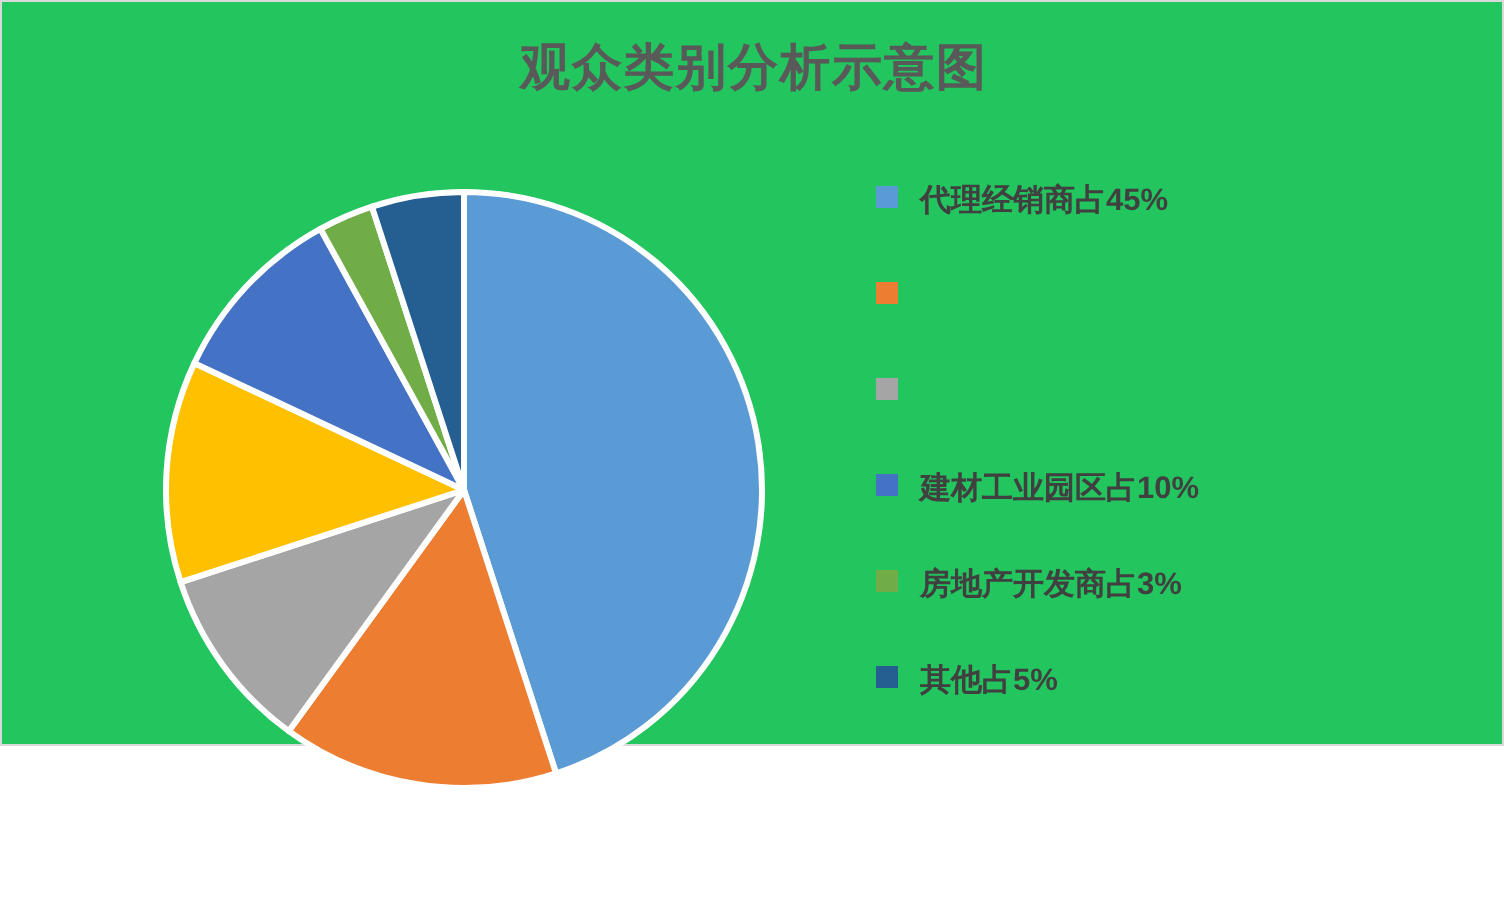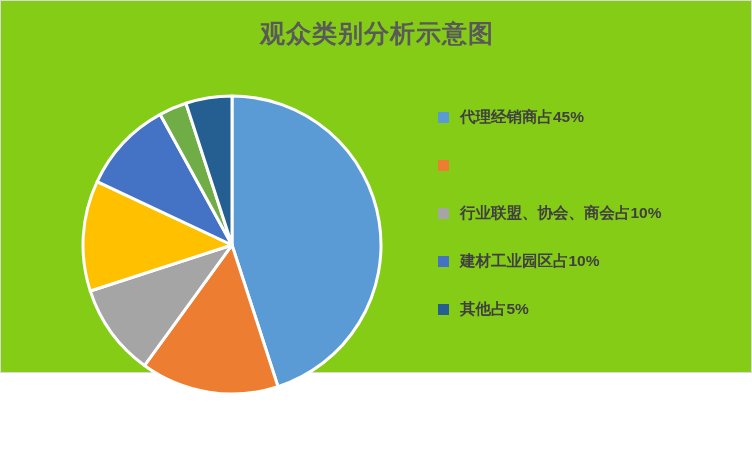--- a/index.html
+++ b/index.html
@@ -12,21 +12,21 @@
     background: #ffffff;
     font-family: "Liberation Sans", "DejaVu Sans", sans-serif;
     overflow: hidden;
   }
   #chart-canvas {
     position: relative;
     width: 752px;
     height: 373px;
     box-sizing: border-box;
     border: 1px solid #d9d9d9;
-    background: #84cc16;
+    background: #22c55e;
   }
   #chart-title {
     position: absolute;
     top: 16px;
     left: 0;
     width: 752px;
     text-align: center;
     font-size: 25px;
     font-weight: 600;
     color: #595959;
@@ -47,21 +47,20 @@
     overflow: visible;
   }
   #legend {
     position: absolute;
     left: 437px;
     top: 92px;
     width: 300px;
   }
   .legend-item {
     display: flex;
-    align-items: center;
     height: 48px;
   }
   .legend-swatch {
     width: 11px;
     height: 11px;
     flex: 0 0 11px;
     margin-right: 11px;
   }
   .legend-label {
     font-size: 15.5px;
@@ -95,25 +94,28 @@
   <div id="legend">
       <div class="legend-item">
         <span class="legend-swatch" style="background: rgb(91, 155, 213);"></span>
         <span class="legend-label">代理经销商占45%</span>
       </div>
       <div class="legend-item">
         <span class="legend-swatch" style="background: rgb(237, 125, 49);"></span>
       </div>
       <div class="legend-item">
         <span class="legend-swatch" style="background: rgb(165, 165, 165);"></span>
-        <span class="legend-label">行业联盟、协会、商会占10%</span>
       </div>
       <div class="legend-item">
         <span class="legend-swatch" style="background: rgb(68, 114, 196);"></span>
         <span class="legend-label">建材工业园区占10%</span>
+      </div>
+      <div class="legend-item">
+        <span class="legend-swatch" style="background: rgb(112, 173, 71);"></span>
+        <span class="legend-label">房地产开发商占3%</span>
       </div>
       <div class="legend-item">
         <span class="legend-swatch" style="background: rgb(37, 94, 145);"></span>
         <span class="legend-label">其他占5%</span>
       </div>
     </div>
 
 </div>
 
 </body></html>

